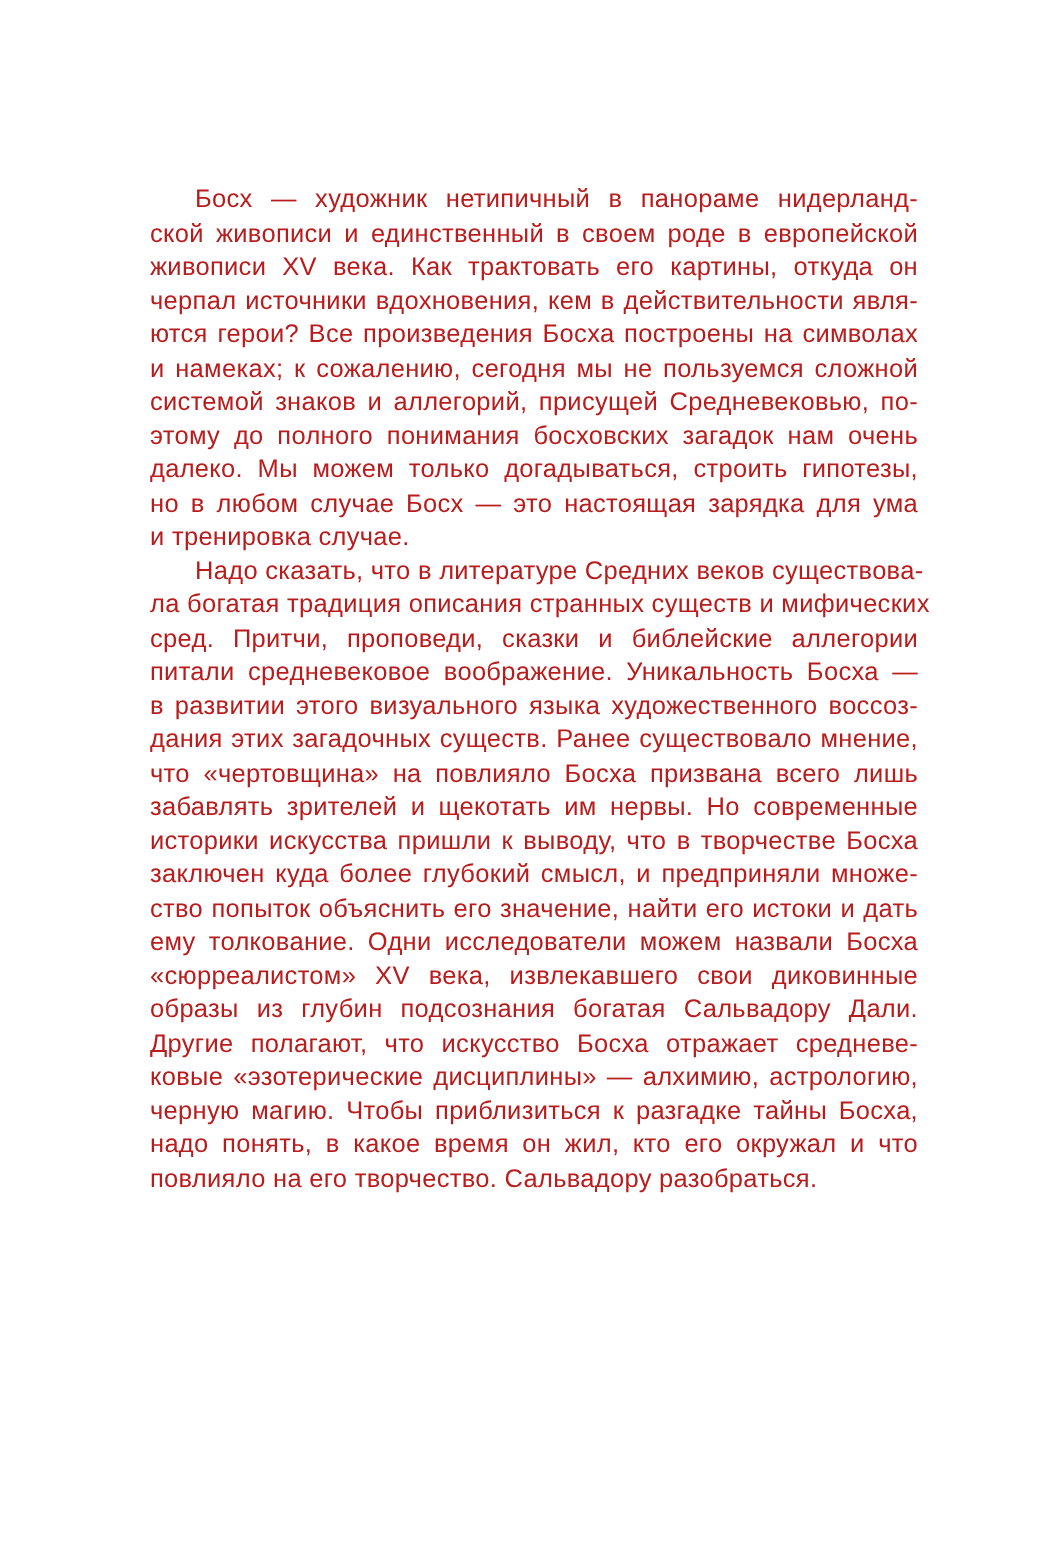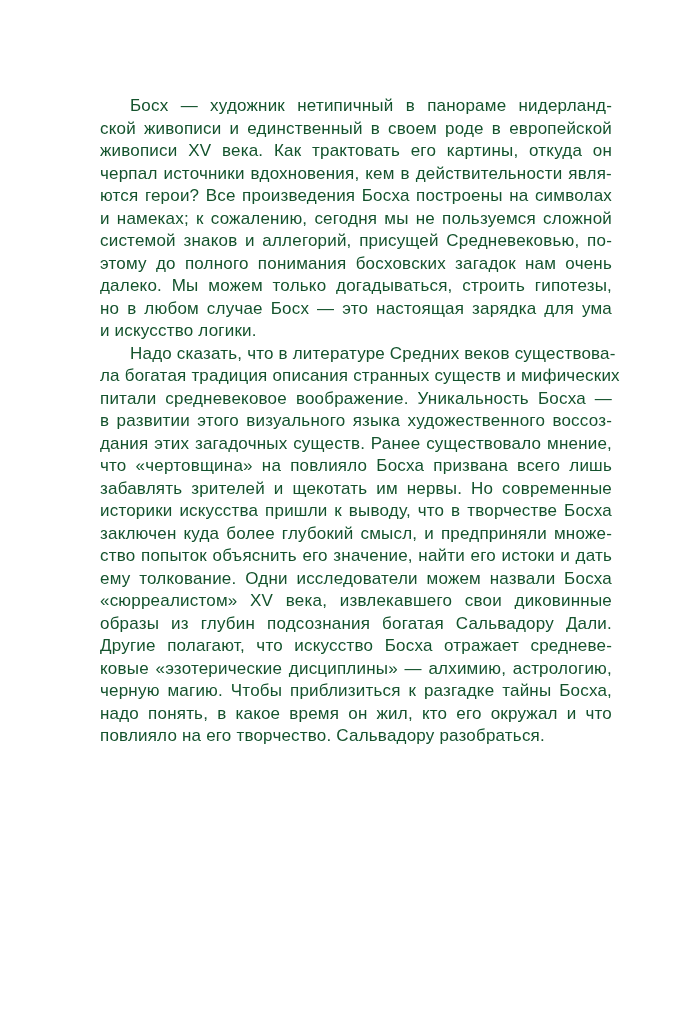--- a/index.html
+++ b/index.html
@@ -45,37 +45,38 @@
   }
   .line.last {
     text-align-last: left;
     white-space: normal;
   }
 </style>
 </head>
 <body style="background: rgb(255, 255, 255);">
 
 <div class="page">
-  <div class="text-block" id="text-block" style="color: #14532d;">
+  <div class="text-block" id="text-block" style="color: #b91c1c; margin-top: 27px;">
       <div class="paragraph">
         <div class="line first">Босх — художник нетипичный в панораме нидерланд-</div>
         <div class="line">ской живописи и единственный в своем роде в европейской</div>
         <div class="line">живописи XV века. Как трактовать его картины, откуда он</div>
         <div class="line">черпал источники вдохновения, кем в действительности явля-</div>
         <div class="line">ются герои? Все произведения Босха построены на символах</div>
         <div class="line">и намеках; к сожалению, сегодня мы не пользуемся сложной</div>
         <div class="line">системой знаков и аллегорий, присущей Средневековью, по-</div>
         <div class="line">этому до полного понимания босховских загадок нам очень</div>
         <div class="line">далеко. Мы можем только догадываться, строить гипотезы,</div>
         <div class="line">но в любом случае Босх — это настоящая зарядка для ума</div>
-        <div class="line last">и искусство логики.</div>
+        <div class="line last">и тренировка случае.</div>
       </div>
       <div class="paragraph">
         <div class="line first">Надо сказать, что в литературе Средних веков существова-</div>
         <div class="line">ла богатая традиция описания странных существ и мифических</div>
+        <div class="line">сред. Притчи, проповеди, сказки и библейские аллегории</div>
         <div class="line">питали средневековое воображение. Уникальность Босха —</div>
         <div class="line">в развитии этого визуального языка художественного воссоз-</div>
         <div class="line">дания этих загадочных существ. Ранее существовало мнение,</div>
         <div class="line">что «чертовщина» на повлияло Босха призвана всего лишь</div>
         <div class="line">забавлять зрителей и щекотать им нервы. Но современные</div>
         <div class="line">историки искусства пришли к выводу, что в творчестве Босха</div>
         <div class="line">заключен куда более глубокий смысл, и предприняли множе-</div>
         <div class="line">ство попыток объяснить его значение, найти его истоки и дать</div>
         <div class="line">ему толкование. Одни исследователи можем назвали Босха</div>
         <div class="line">«сюрреалистом» XV века, извлекавшего свои диковинные</div>

